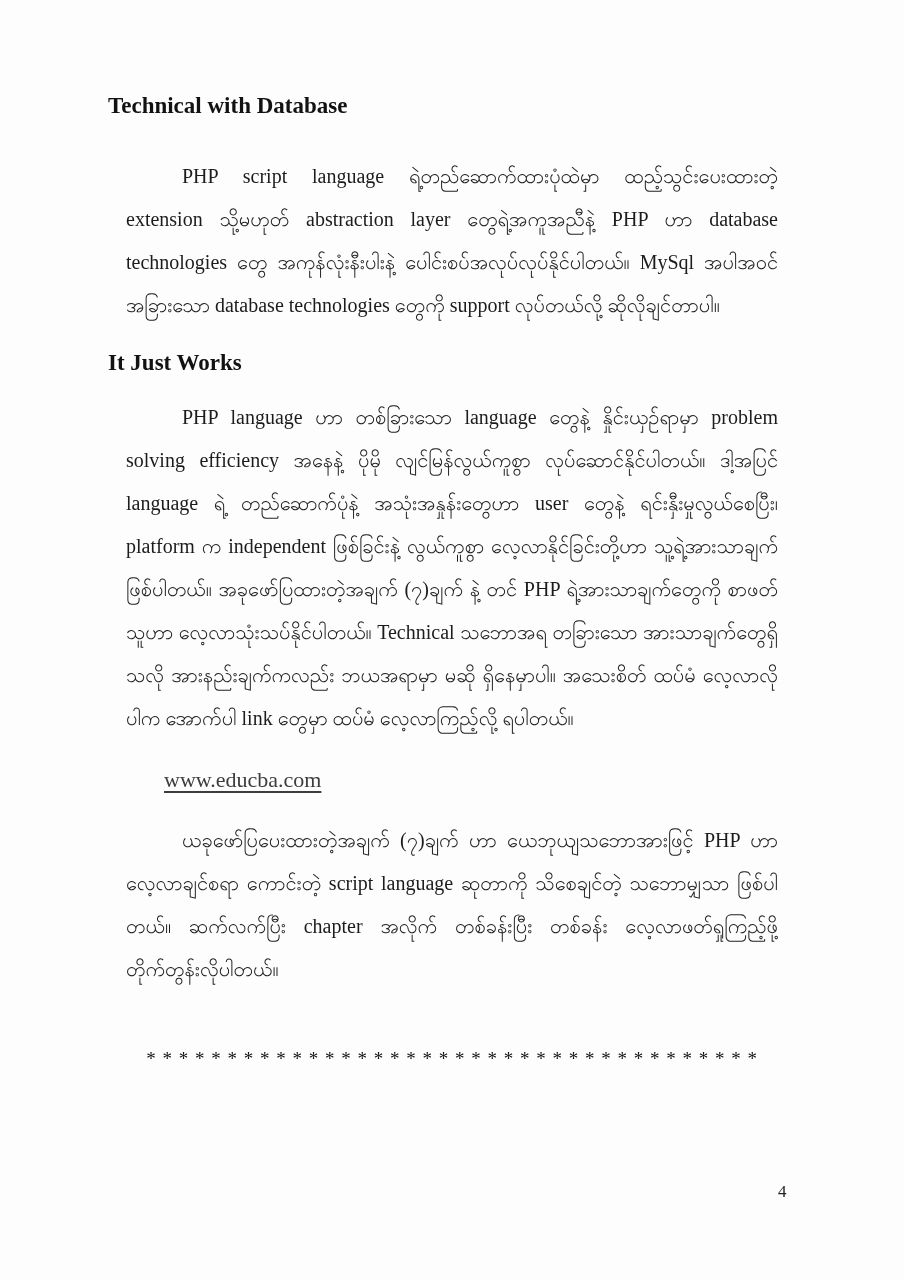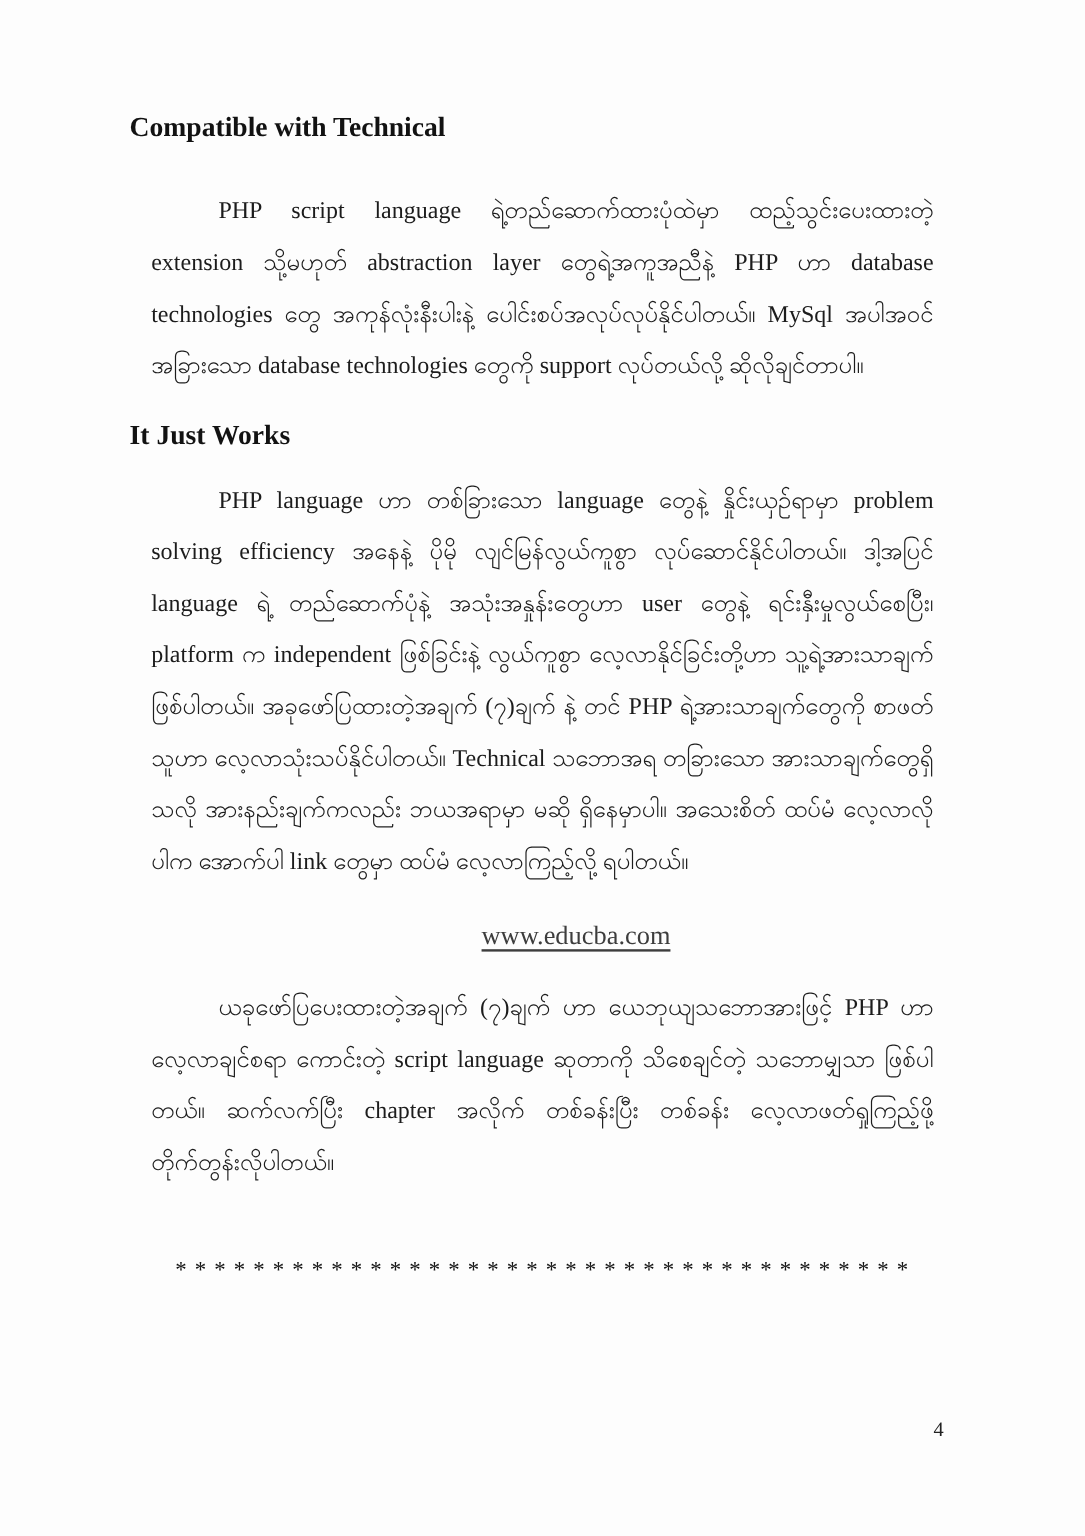--- a/index.html
+++ b/index.html
@@ -40,21 +40,20 @@
     margin: 18px;
     color: #1c1c1c;
   }
   .first-indent {
     text-indent: 56px;
   }
   .link-line {
     margin: 12px 0 12px 56px;
     line-height: 43px;
     font-size: 22px;
-    text-align: center;
   }
   .doc-link {
     color: #3d3d3d;
     text-decoration: underline;
     text-underline-offset: 4px;
     cursor: pointer;
   }
   .separator {
     margin-top: 57px;
     text-align: center;
@@ -69,21 +68,21 @@
     left: 778px;
     font-size: 17px;
     color: #222;
   }
 </style>
 </head>
 <body>
 
 <div class="page">
 
-  <h1 class="section-heading">Compatible with Technical</h1>
+  <h1 class="section-heading">Technical with Database</h1>
 
   <p class="body-par first-indent">PHP script language ရဲ့တည်ဆောက်ထားပုံထဲမှာ ထည့်သွင်းပေးထားတဲ့ extension သို့မဟုတ် abstraction layer တွေရဲ့အကူအညီနဲ့ PHP ဟာ database technologies တွေ အကုန်လုံးနီးပါးနဲ့ ပေါင်းစပ်အလုပ်လုပ်နိုင်ပါတယ်။ MySql အပါအဝင် အခြားသော database technologies တွေကို support လုပ်တယ်လို့ ဆိုလိုချင်တာပါ။</p>
 
   <h1 class="section-heading mid">It Just Works</h1>
 
   <p class="body-par first-indent">PHP language ဟာ တစ်ခြားသော language တွေနဲ့ နှိုင်းယှဉ်ရာမှာ problem solving efficiency အနေနဲ့ ပိုမို လျင်မြန်လွယ်ကူစွာ လုပ်ဆောင်နိုင်ပါတယ်။ ဒါ့အပြင် language ရဲ့ တည်ဆောက်ပုံနဲ့ အသုံးအနှုန်းတွေဟာ user တွေနဲ့ ရင်းနှီးမှုလွယ်စေပြီး၊ platform က independent ဖြစ်ခြင်းနဲ့ လွယ်ကူစွာ လေ့လာနိုင်ခြင်းတို့ဟာ သူ့ရဲ့အားသာချက်ဖြစ်ပါတယ်။ အခုဖော်ပြထားတဲ့အချက် (၇)ချက် နဲ့ တင် PHP ရဲ့အားသာချက်တွေကို စာဖတ်သူဟာ လေ့လာသုံးသပ်နိုင်ပါတယ်။ Technical သဘောအရ တခြားသော အားသာချက်တွေရှိသလို အားနည်းချက်ကလည်း ဘယအရာမှာ မဆို ရှိနေမှာပါ။ အသေးစိတ် ထပ်မံ လေ့လာလိုပါက အောက်ပါ link တွေမှာ ထပ်မံ လေ့လာကြည့်လို့ ရပါတယ်။</p>
 
   <p class="link-line">
     <a class="doc-link" href="#">www.educba.com</a>
   </p>

